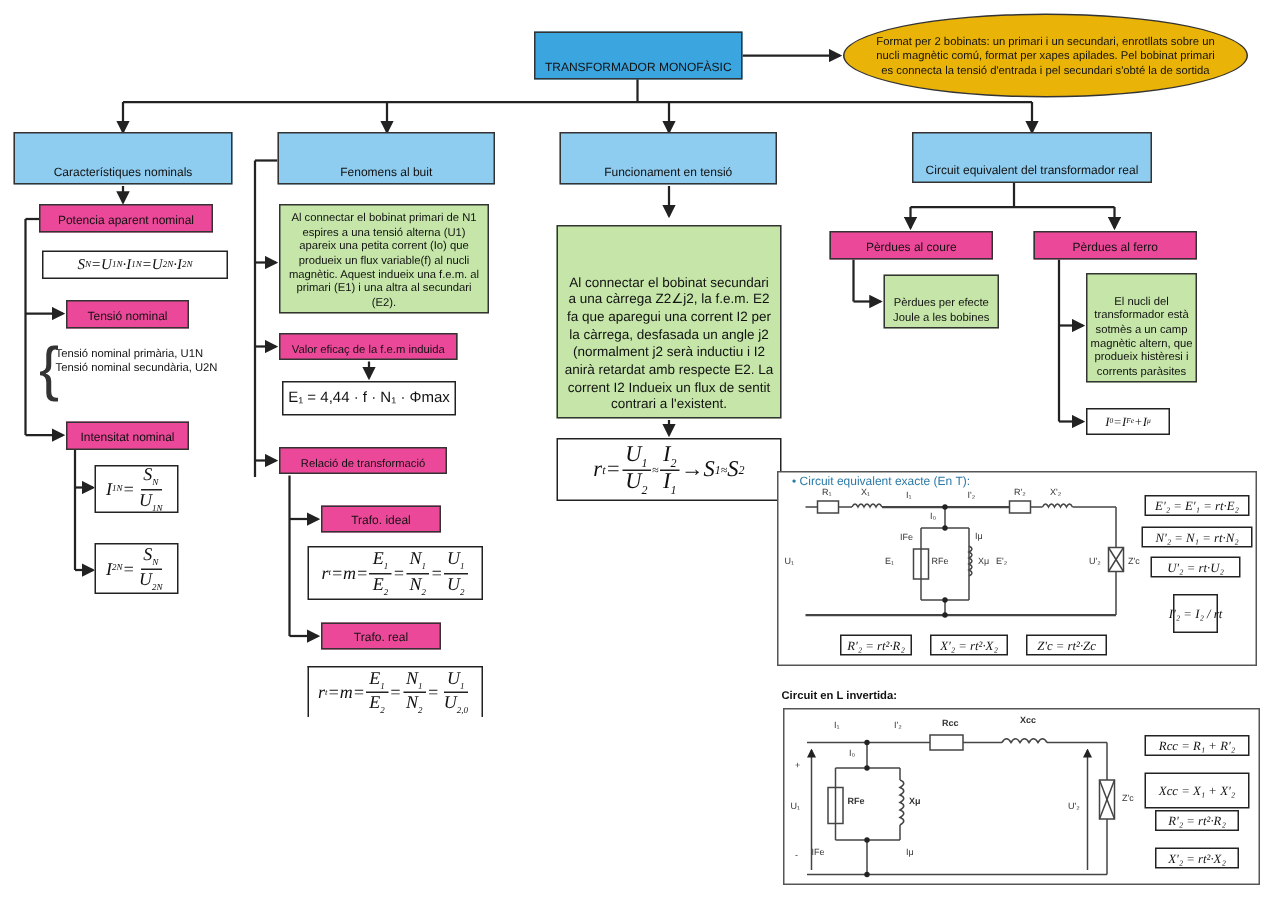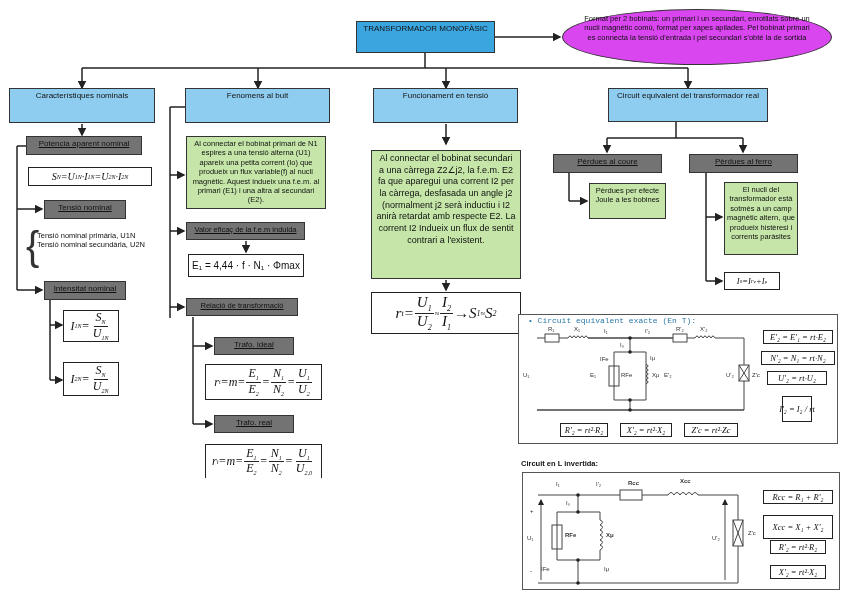--- a/index.html
+++ b/index.html
@@ -1,32 +1,32 @@
 <!DOCTYPE html>
 <html><head>
 <meta charset="utf-8">
 <style>
   html,body{margin:0;padding:0;background:#ffffff;}
   body{width:848px;height:600px;position:relative;overflow:hidden;font-family:"Liberation Sans",sans-serif;color:#111;}
-  .box{position:absolute;box-sizing:border-box;border:1.5px solid #333;display:flex;align-items:flex-start;justify-content:center;text-align:center;font-size:8px;line-height:1.25;padding:2px 4px;}
+  .box{position:absolute;box-sizing:border-box;border:1.5px solid #333;display:flex;align-items:flex-end;justify-content:center;text-align:center;font-size:8px;line-height:1.25;padding:2px 4px;}
   .blue{background:#8fcdf0;}
   .blue-main{background:#3ba5e0;}
-  .yellow{background:#737373;text-decoration:underline;}
+  .yellow{background:#ec4899;}
   .green{background:#c5e6a8;}
   .formula{position:absolute;box-sizing:border-box;border:1.5px solid #222;background:#fff;display:flex;align-items:center;justify-content:center;font-family:"Liberation Serif",serif;font-style:italic;font-size:12px;white-space:nowrap;padding:0 3px;}
   .formula.sm{font-size:10px;}
   .formula.xs{font-size:8.5px;border-width:1px;}
-  .ellipse{position:absolute;box-sizing:border-box;border:1.5px solid #333;background:#d946ef;border-radius:50%;display:flex;align-items:flex-start;justify-content:center;text-align:center;font-size:7.5px;line-height:1.25;padding:4px 18px;}
+  .ellipse{position:absolute;box-sizing:border-box;border:1.5px solid #333;background:#eab308;border-radius:50%;display:flex;align-items:center;justify-content:center;text-align:center;font-size:7.5px;line-height:1.25;padding:4px 18px;}
   .plain{position:absolute;font-size:7.5px;line-height:1.25;}
   .frac{display:inline-flex;flex-direction:column;align-items:center;vertical-align:middle;margin:0 1px;line-height:1;}
   .frac .n{border-bottom:1px solid #222;padding:0 2px;font-family:Liberation Serif, serif;}
   .frac .d{padding:0 2px;}
   svg.conn{position:absolute;left:0;top:0;}
   .panel{position:absolute;box-sizing:border-box;border:1.5px solid #555;background:#fff;}
-  .panel-title{position:absolute;font-size:8px;color:#2b7aa8;font-family:Liberation Mono, monospace;}
+  .panel-title{position:absolute;font-size:8px;color:#2b7aa8;}
   .lbl{position:absolute;font-size:6px;color:#333;font-family:"Liberation Sans",sans-serif;}
   .brace{position:absolute;font-size:40px;line-height:1;color:#333;font-weight:100;}
 </style>
 </head>
 <body>
 
 <svg class="conn" width="848" height="600">
   <defs>
     <marker id="ah" markerWidth="6" markerHeight="6" refX="5" refY="3" orient="auto">
       <path d="M0,0 L6,3 L0,6 z" fill="#222"></path>

